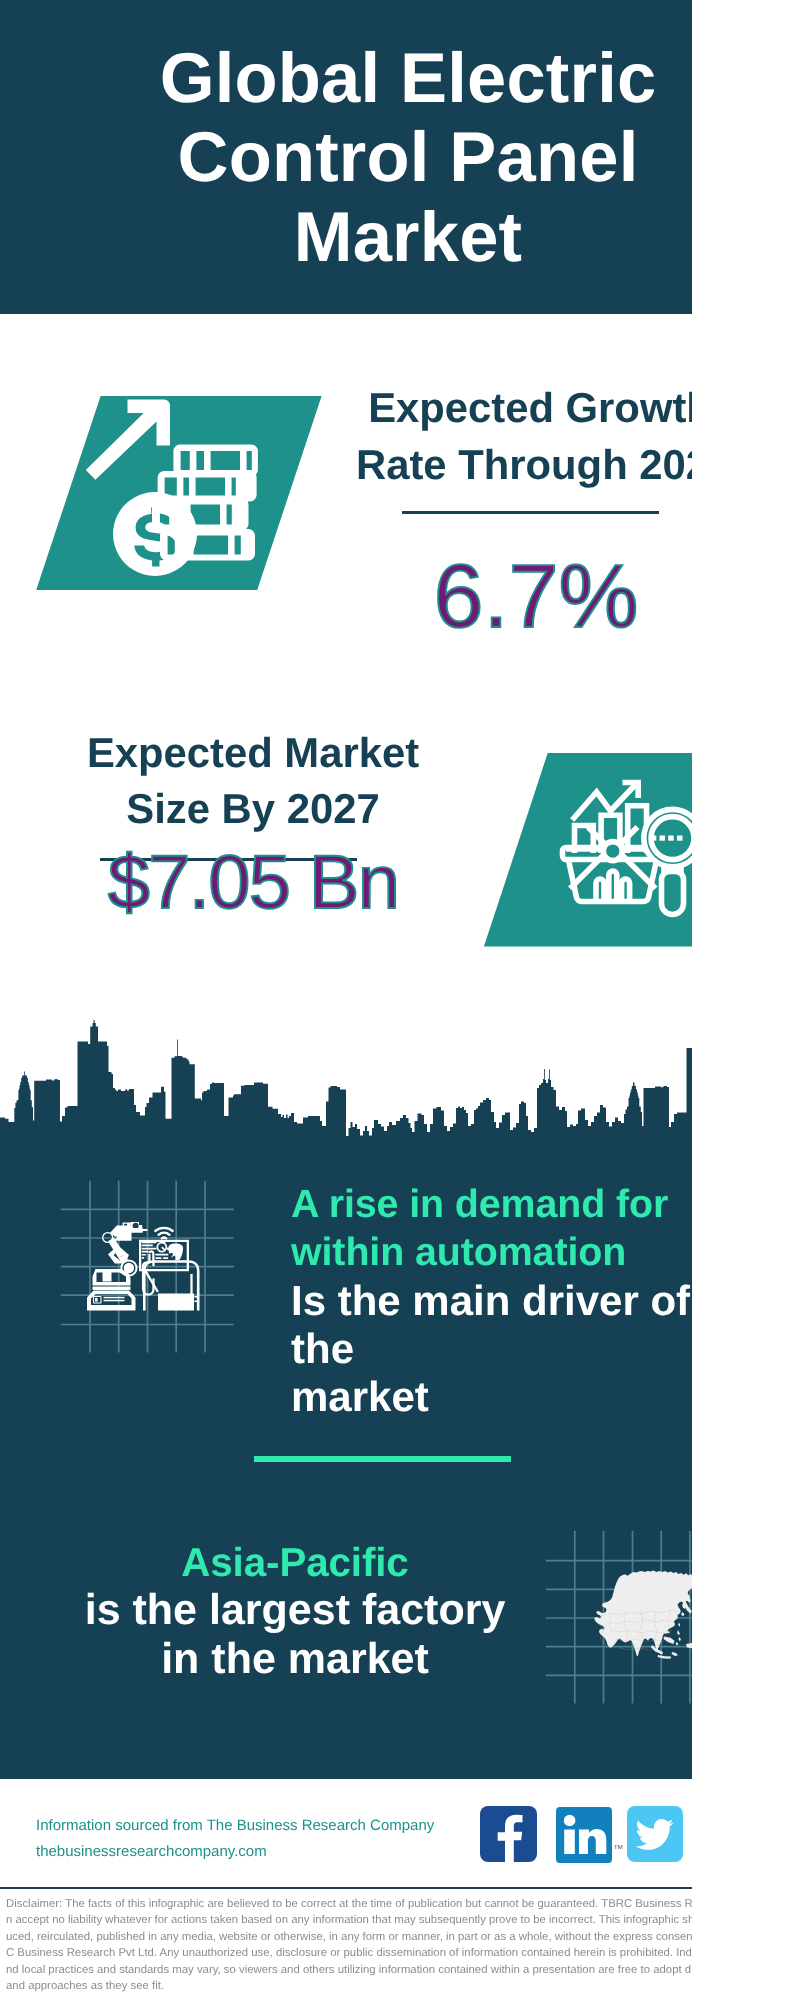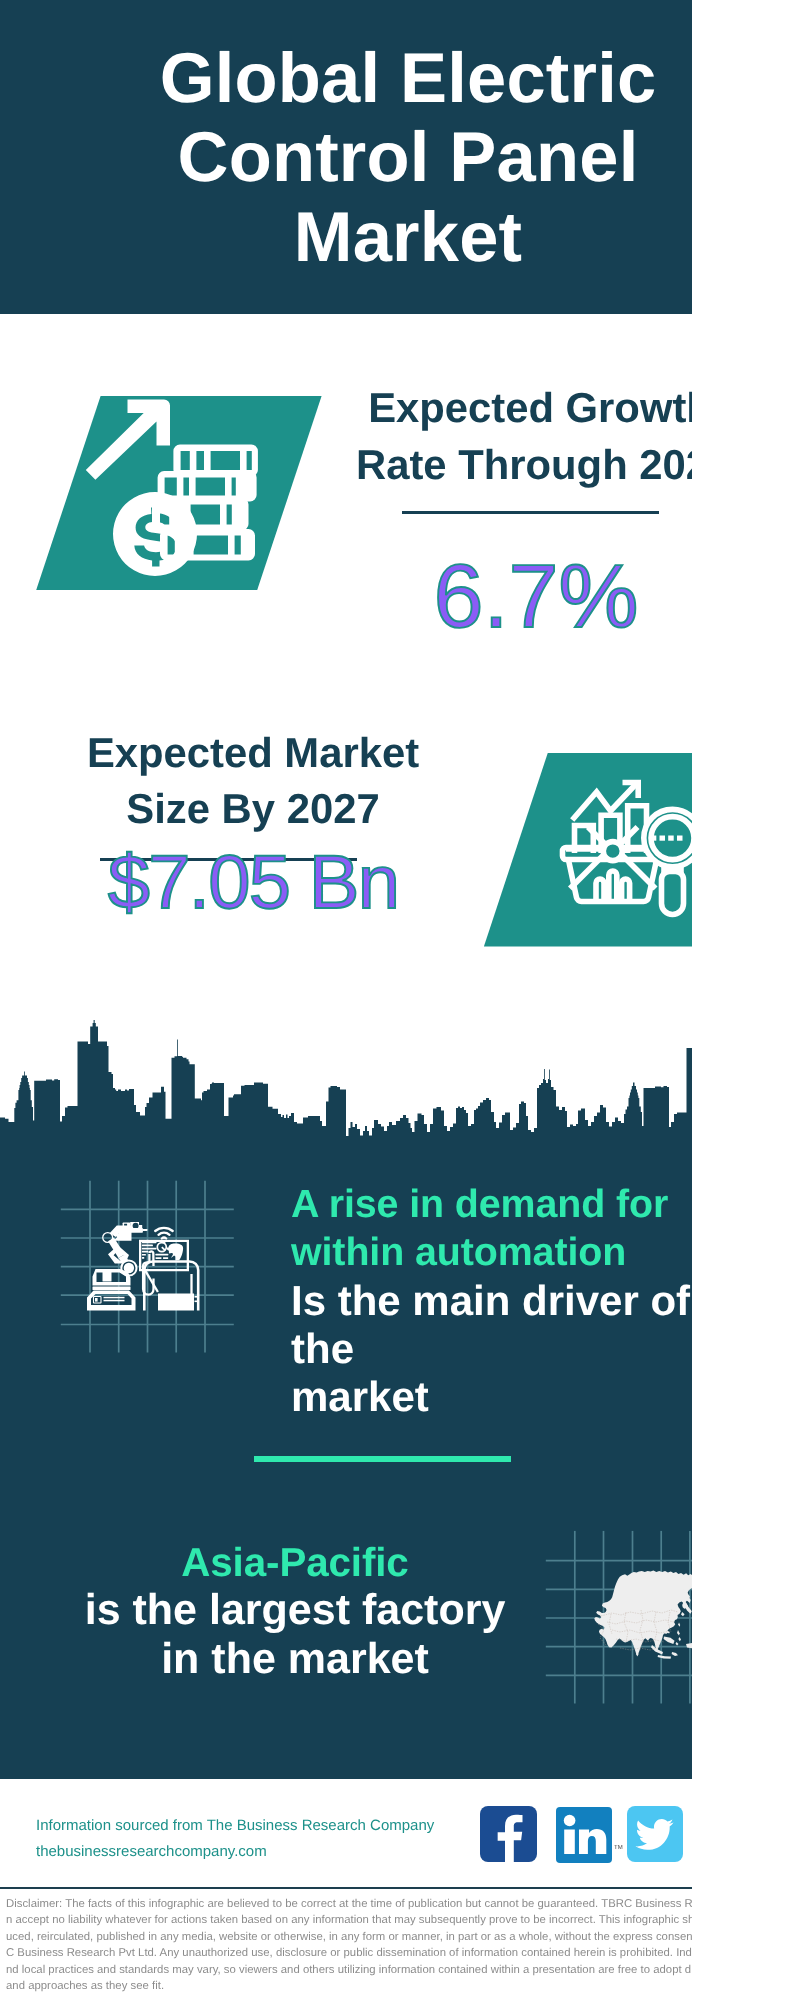--- a/index.html
+++ b/index.html
@@ -11,21 +11,21 @@
   .abs{position:absolute;}
   
   #header-band{left:0;top:0;width:800px;height:314px;background:#164053;}
   #header-title{left:8px;top:0;width:800px;height:314px;display:flex;flex-direction:column;
        align-items:center;justify-content:center;}
   #header-title .tline{color:#ffffff;font-size:70.5px;font-weight:bold;line-height:79.5px;
        letter-spacing:0.2px;white-space:nowrap;}
   
   .stat-label{color:#164053;font-size:41.8px;font-weight:bold;line-height:56.7px;text-align:center;white-space:nowrap;}
   .stat-rule{background:#164053;height:3px;}
-  .stat-value{color:#8b5cf6;font-size:90px;font-weight:normal;line-height:100px;text-align:center;white-space:nowrap;
+  .stat-value{color:#701a75;font-size:90px;font-weight:normal;line-height:100px;text-align:center;white-space:nowrap;
        -webkit-text-stroke:1.9px #1d918a;}
   
   #skyline{left:0;top:1030px;width:800px;}
   
   #dark-band{left:0;top:1148px;width:800px;height:631px;background:#164053;}
   .ins-high{color:#2fe9ae;font-weight:bold;font-size:0.938em;letter-spacing:-0.1px;}
   .ins-rest{color:#ffffff;font-weight:bold;}
   
   .foot-src{color:#1d918a;font-size:15px;line-height:26px;}
   #foot-rule{left:0;top:1887px;width:800px;height:2px;background:#1d3f4f;}

